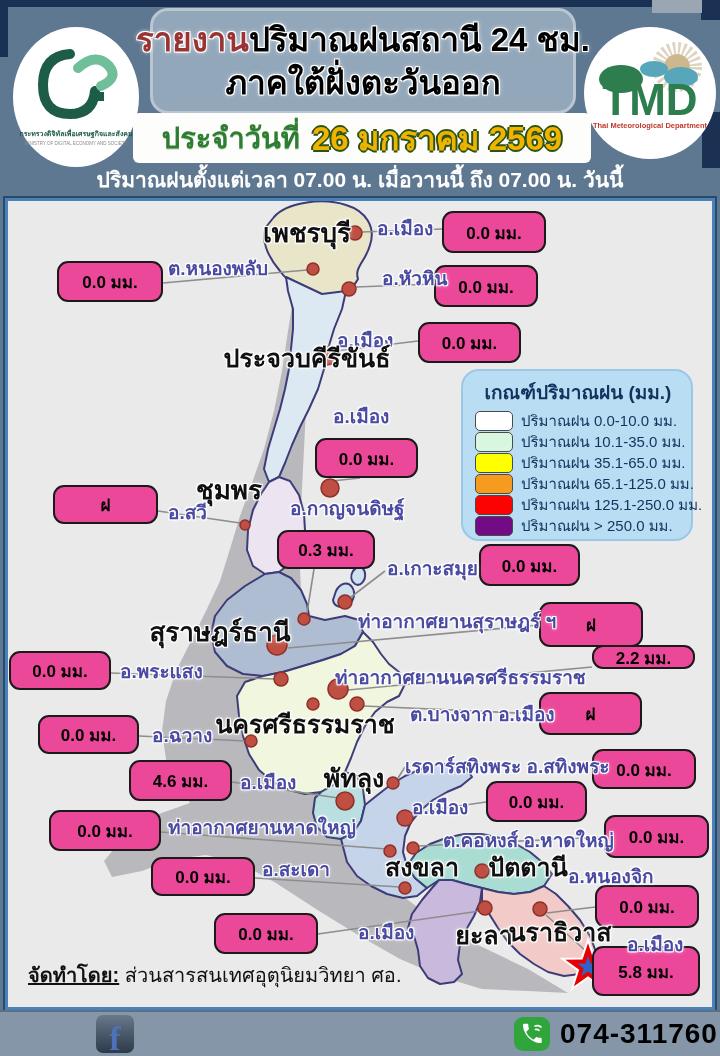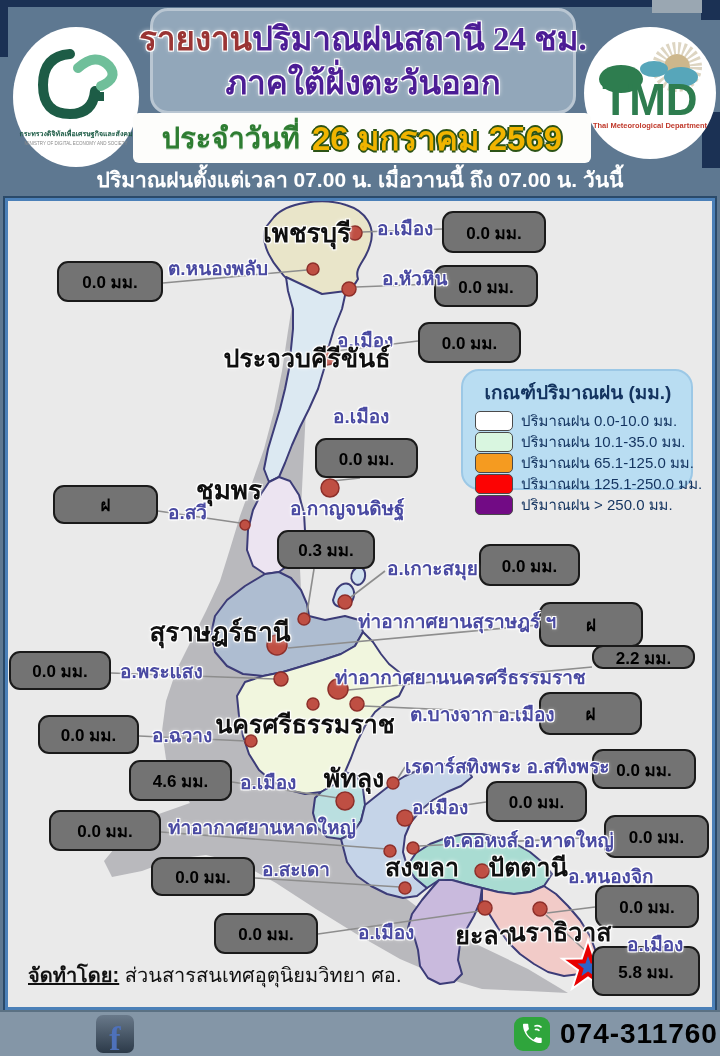--- a/index.html
+++ b/index.html
@@ -14,50 +14,50 @@
   .deco-right-date{left:702px;top:112px;width:18px;height:56px;background:#1b3154;}
   .deco-gray-tr{left:652px;top:0;width:50px;height:13px;background:#9aa7b2;}
 
   
   .title-banner{left:150px;top:8px;width:426px;height:106px;background:#92a7ba;
     border:3px solid #b9c6d2;border-radius:18px;box-sizing:border-box;
     display:flex;flex-direction:column;align-items:center;justify-content:center;gap:2px;}
   .t-line{font-weight:bold;font-size:33px;line-height:1.25;white-space:nowrap;
     text-shadow:-1px -1px 0 #fff,1px -1px 0 #fff,-1px 1px 0 #fff,1px 1px 0 #fff,0 0 5px #fff;}
   .t-red{color:#9a3434;}
-  .t-blue{color:#4c1d95;font-family:Liberation Serif, serif;}
+  .t-blue{color:#000000;}
   .date-banner{left:133px;top:113px;width:458px;height:50px;background:#fdfdfb;
     border-radius:6px;display:flex;align-items:center;justify-content:center;gap:12px;}
   .date-prefix{color:#2e7d32;font-weight:bold;font-size:29px;
     text-shadow:0 1px 0 #bcd6bc;}
   .date-value{color:#f0b400;font-weight:bold;font-size:33px;
     text-shadow:-2px 0 0 #2c5316,2px 0 0 #2c5316,0 -2px 0 #2c5316,0 2px 0 #2c5316;}
   .subtitle{left:0;top:163px;width:720px;text-align:center;color:#ffffff;
     font-weight:bold;font-size:21px;}
 
   
   .logo-ministry{left:12px;top:26px;width:128px;height:142px;}
   .logo-tmd{left:584px;top:22px;width:132px;height:142px;}
 
   
   .map-panel{left:5px;top:198px;width:710px;height:812px;box-sizing:border-box;
     background:#eaeaea;border:3px solid #4b80b8;outline:2px solid #2a4a6a;}
   .map-svg{position:absolute;left:0;top:0;width:704px;height:806px;}
 
-  .callout{position:absolute;background:#737373;border:2px solid #1a1a1a;border-radius:11px;
+  .callout{position:absolute;background:#ec4899;border:2px solid #1a1a1a;border-radius:11px;
     box-sizing:border-box;display:flex;align-items:center;justify-content:center;
     font-weight:bold;font-size:17px;color:#000;}
   .slabel{position:absolute;color:#4a4aa2;font-weight:bold;font-size:19px;white-space:nowrap;
     text-shadow:-1px -1px 0 #fff,1px -1px 0 #fff,-1px 1px 0 #fff,1px 1px 0 #fff,0 0 4px #fff;}
   .plabel{position:absolute;color:#101010;font-weight:bold;white-space:nowrap;
     transform:translate(-50%,-50%);
     text-shadow:-1px -1px 0 #fff,1px -1px 0 #fff,-1px 1px 0 #fff,1px 1px 0 #fff,0 0 5px #fff;}
 
   
-  .legend{left:453px;top:168px;width:232px;height:121px;background:#b9ddf2;
+  .legend{left:453px;top:168px;width:232px;height:172px;background:#b9ddf2;
     border:2px solid #9cc8e6;border-radius:18px;box-sizing:border-box;padding:6px 10px 6px 12px;}
   .legend-title{text-align:center;color:#13335f;font-weight:bold;font-size:19px;margin-bottom:3px;}
   .legend-row{display:flex;align-items:center;gap:8px;height:21px;}
   .legend-swatch{width:36px;height:18px;border:1.5px solid #4a4a4a;border-radius:5px;flex:0 0 auto;}
   .legend-label{color:#13335f;font-size:15px;white-space:nowrap;}
 
   .credit{left:20px;top:758px;font-size:20px;color:#111;white-space:nowrap;}
   .credit b{text-decoration:underline;}
 
   
@@ -204,20 +204,24 @@
       <div id="legend-items">
           <div class="legend-row">
             <span class="legend-swatch" style="background: rgb(255, 255, 255);"></span>
             <span class="legend-label">ปริมาณฝน 0.0-10.0 มม.</span>
           </div>
           <div class="legend-row">
             <span class="legend-swatch" style="background: rgb(217, 246, 224);"></span>
             <span class="legend-label">ปริมาณฝน 10.1-35.0 มม.</span>
           </div>
           <div class="legend-row">
+            <span class="legend-swatch" style="background: rgb(255, 255, 0);"></span>
+            <span class="legend-label">ปริมาณฝน 35.1-65.0 มม.</span>
+          </div>
+          <div class="legend-row">
             <span class="legend-swatch" style="background: rgb(245, 155, 32);"></span>
             <span class="legend-label">ปริมาณฝน 65.1-125.0 มม.</span>
           </div>
           <div class="legend-row">
             <span class="legend-swatch" style="background: rgb(252, 3, 3);"></span>
             <span class="legend-label">ปริมาณฝน 125.1-250.0 มม.</span>
           </div>
           <div class="legend-row">
             <span class="legend-swatch" style="background: rgb(114, 11, 133);"></span>
             <span class="legend-label">ปริมาณฝน &gt; 250.0 มม.</span>

